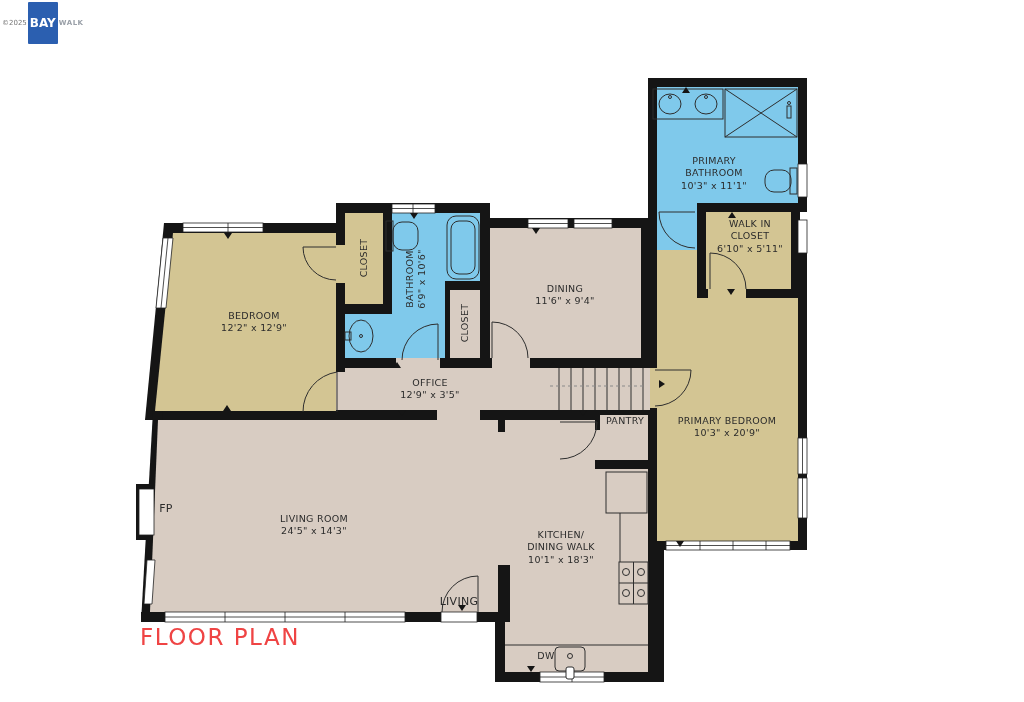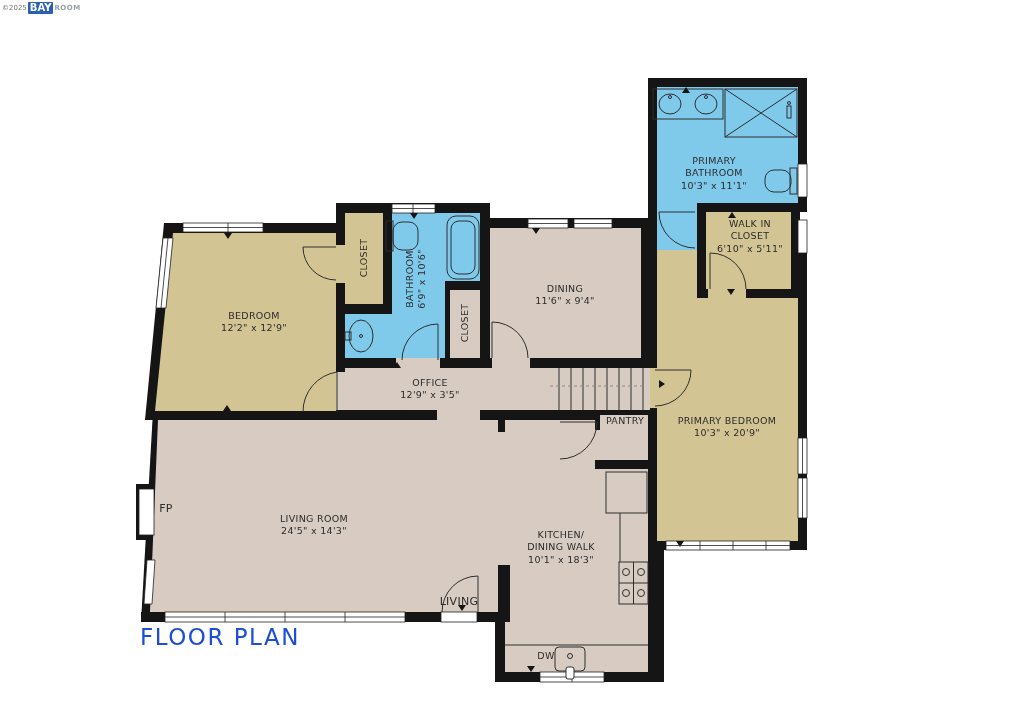--- a/index.html
+++ b/index.html
@@ -5,26 +5,26 @@
   html,body{margin:0;padding:0;background:#fff;}
   .plan{position:relative;width:1024px;height:702px;background:#ffffff;overflow:hidden;
         font-family:"DejaVu Sans","Liberation Sans",sans-serif;}
   .plan svg{position:absolute;left:0;top:0;}
   .lbl{position:absolute;transform:translate(-50%,-50%);text-align:center;color:#2b2b2b;
        font-size:9.5px;line-height:1.3;letter-spacing:.3px;white-space:nowrap;}
   .lbl .nm{white-space:pre-line;font-weight:500;}
   .lbl .dm{white-space:pre;}
   .lbl.rot{transform:translate(-50%,-50%) rotate(-90deg);}
   .lbl.small{font-size:11px;}
-  .title{position:absolute;left:140px;top:624px;font-size:23px;color:#1d4ed8;
+  .title{position:absolute;left:140px;top:624px;font-size:23px;color:#ef4444;
          letter-spacing:1.5px;font-weight:400;}
   .wm{position:absolute;left:2px;top:2px;font-size:7px;color:#777;display:flex;
       align-items:center;gap:1px;line-height:1;}
-  .wm .badge{background:#2b5fb0;color:#fff;font-weight:bold;padding:1px 2px;border-radius:1px;
-             font-size:10px;}
+  .wm .badge{background:#2b5fb0;color:#fff;font-weight:bold;padding:15px 2px;border-radius:1px;
+             font-size:12px;}
   .wm .sec{color:#9aa0a8;font-weight:bold;letter-spacing:.5px;}
 </style>
 </head>
 <body>
 
 <div class="plan">
 
   <svg width="1024" height="702" viewBox="0 0 1024 702">
 
     <g fill="#151515" stroke="none">
@@ -311,16 +311,16 @@
   </div>
   <div class="lbl" style="left:546px;top:656px">
     <div class="nm">DW</div>
   </div>
 
   <div class="title">FLOOR PLAN</div>
 
   <div class="wm">
     <span>©2025</span>
     <span class="badge">BAY</span>
-    <span class="sec">ROOM</span>
+    <span class="sec">WALK</span>
   </div>
 
 </div>
 
 </body></html>

